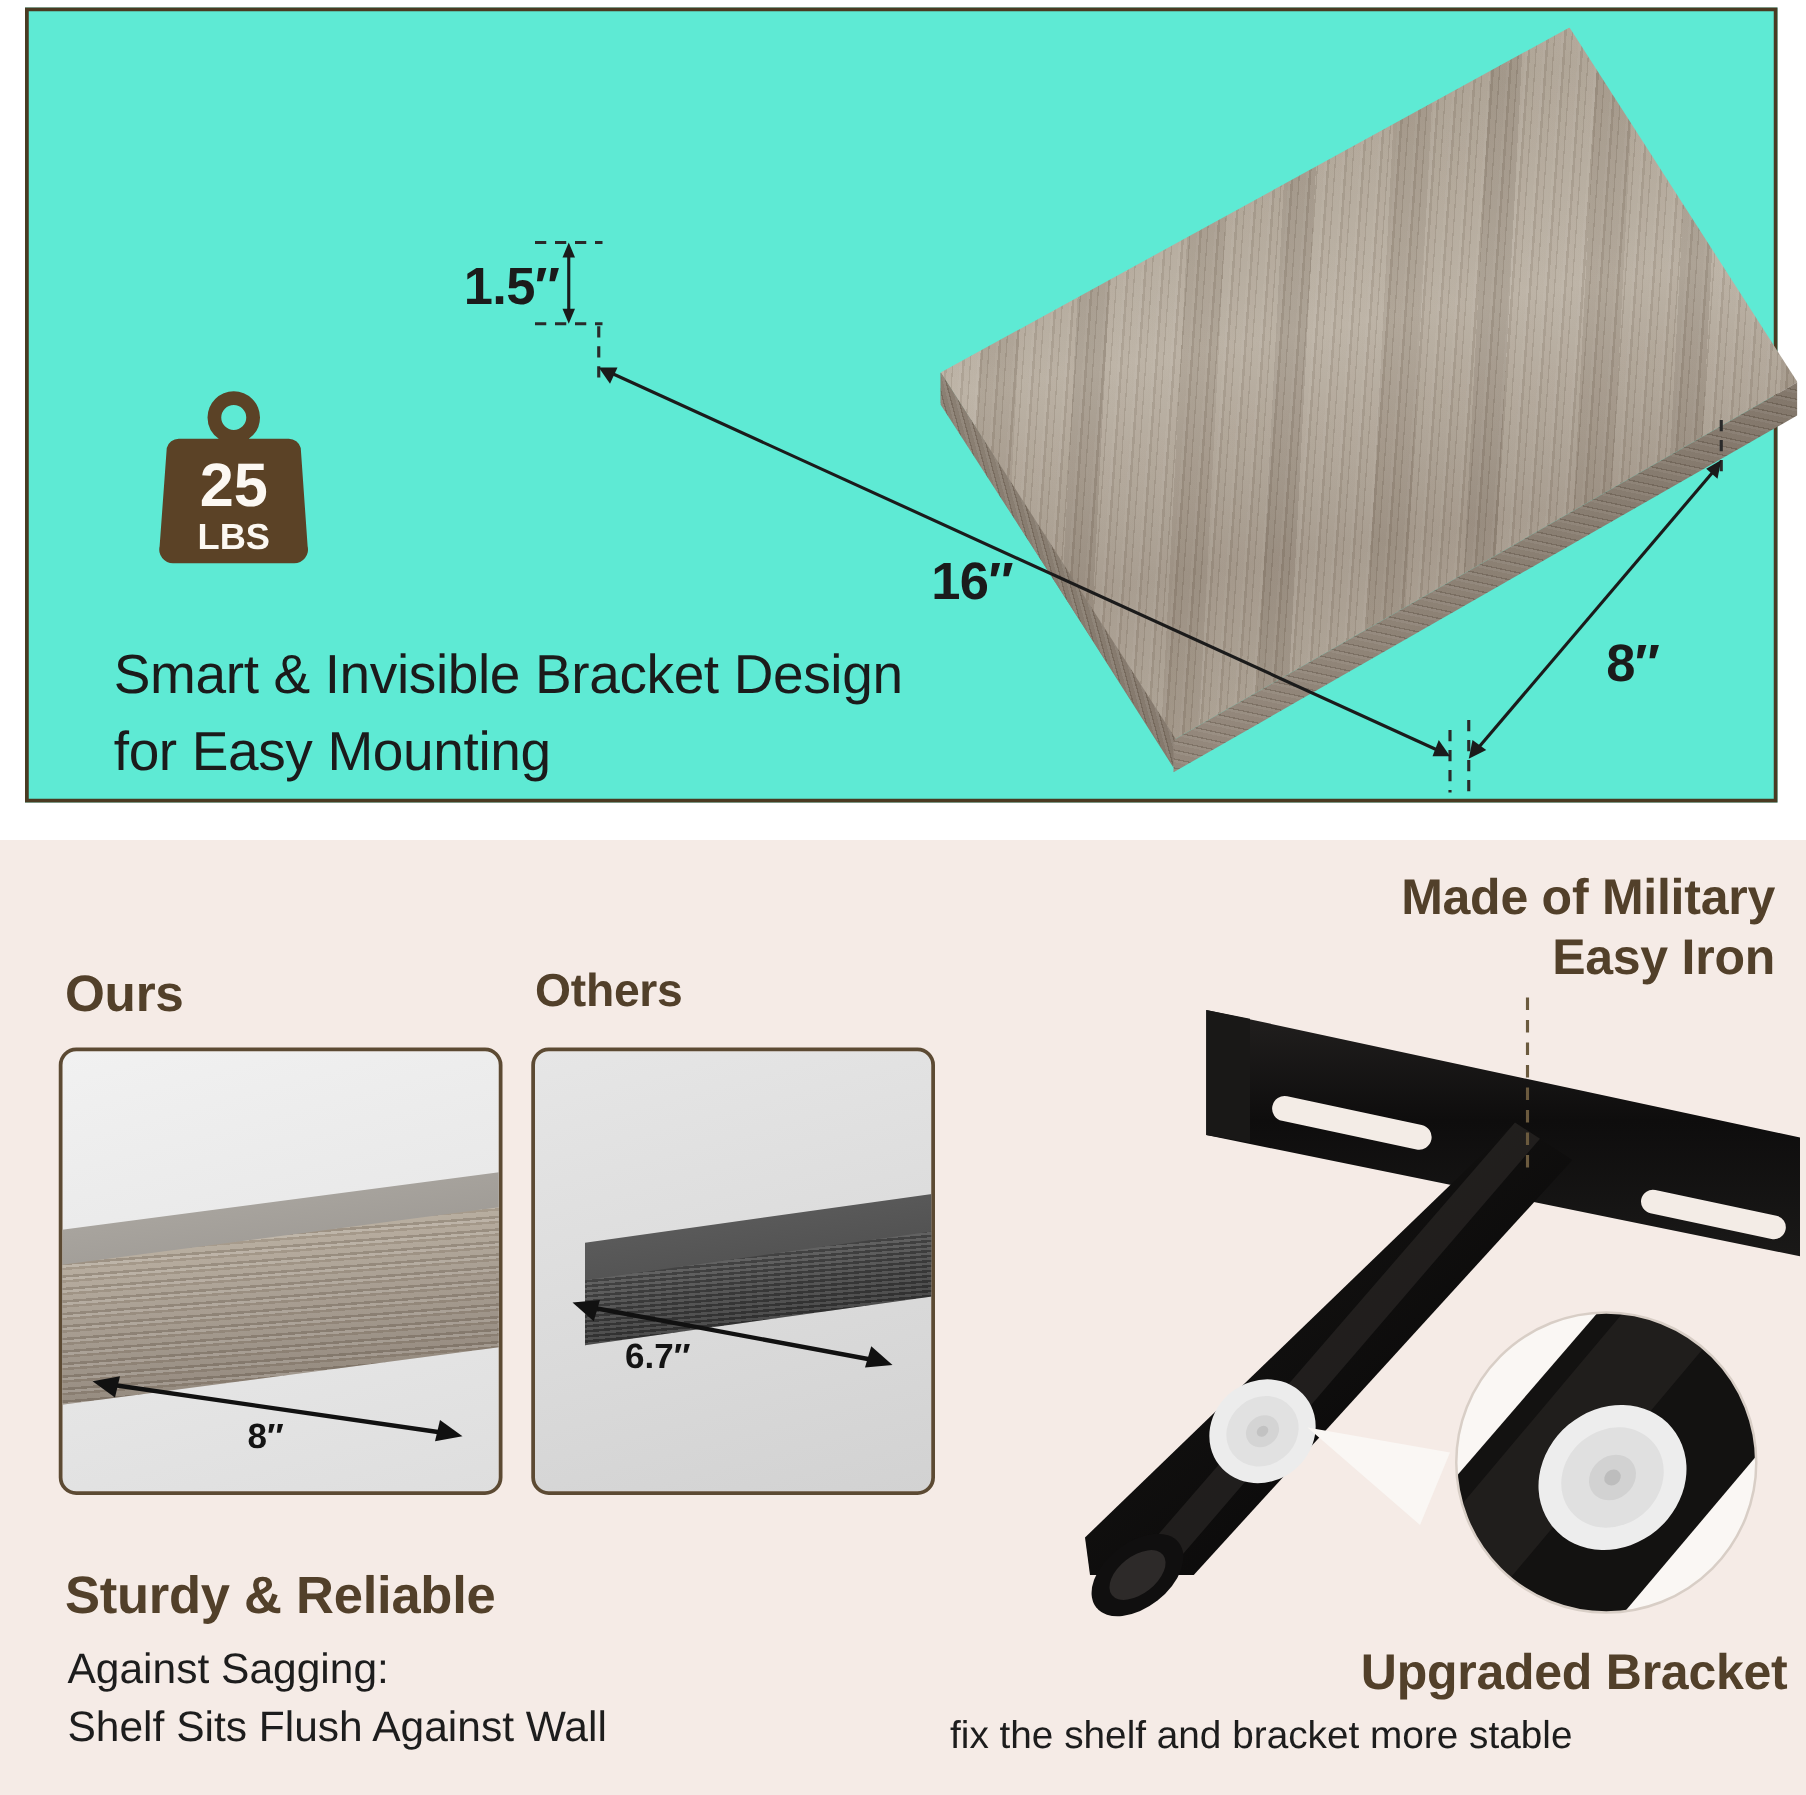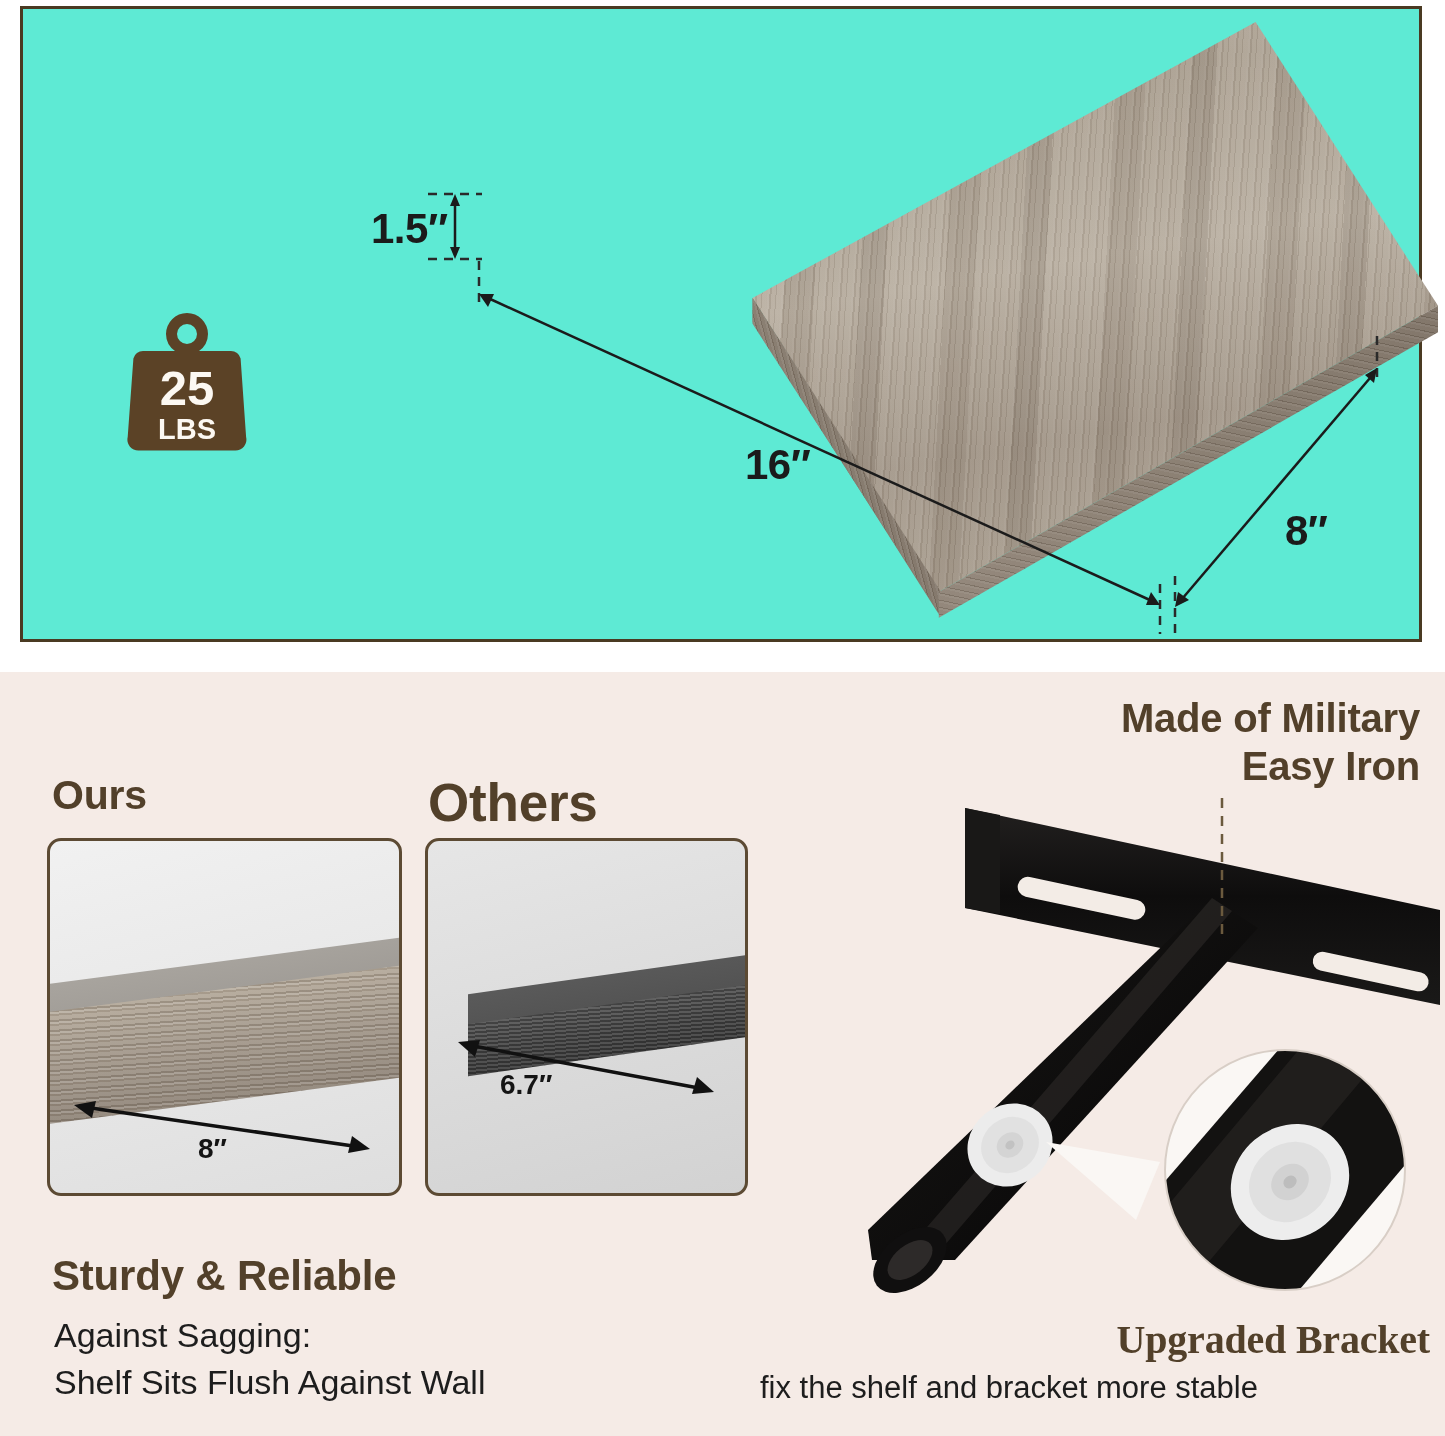--- a/index.html
+++ b/index.html
@@ -145,21 +145,21 @@
   }
 
   #ours-label {
     position: absolute;
     left: 52px; top: 772px;
     font-size: 41px;
   }
   #others-label {
     position: absolute;
     left: 428px; top: 772px;
-    font-size: 53px;
+    font-size: 37px;
   }
 
   .compare-panel {
     position: absolute;
     border: 3px solid #5c4a33;
     border-radius: 14px;
     overflow: hidden;
     box-sizing: border-box;
   }
   #ours-panel {
@@ -260,21 +260,20 @@
     position: absolute;
     left: 860px; top: 790px;
     width: 580px; height: 510px;
   }
   #upgraded-title {
     position: absolute;
     left: 760px; top: 1316px;
     width: 670px;
     text-align: right;
     font-size: 40px;
-    font-family: Liberation Serif, serif;
   }
   #upgraded-sub {
     position: absolute;
     left: 760px; top: 1370px;
     width: 672px;
     font-size: 31px;
   }
 </style>
 </head>
 <body>
@@ -321,20 +320,24 @@
                  h96.8 a11 11 0 0 0 10.8 -13.6 L113.6 49.4
                  a10 10 0 0 0 -9.6 -7.4 L72 42 a21 21 0 0 0 9 -17
                  a21 21 0 0 0 -21 -21 z
                  M60 15 a10 10 0 0 1 10 10 a10 10 0 0 1 -10 10
                  a10 10 0 0 1 -10 -10 a10 10 0 0 1 10 -10 z" fill="#5B4226"></path>
         <text x="60" y="96" font-family="Liberation Sans, sans-serif" font-size="49" font-weight="bold" fill="#FCF8F2" text-anchor="middle">25</text>
         <text x="60" y="130" font-family="Liberation Sans, sans-serif" font-size="29" font-weight="bold" fill="#FCF8F2" text-anchor="middle">LBS</text>
       </svg>
     </div>
 
+    <div id="headline">
+      <div>Smart &amp; Invisible Bracket Design</div>
+      <div>for Easy Mounting</div>
+    </div>
 
   </div>
 </div>
 
 <div id="bottom-panel"></div>
 
 <div id="ours-label" class="heading-brown">Ours</div>
 <div id="others-label" class="heading-brown">Others</div>
 
 <div id="ours-panel" class="compare-panel">

